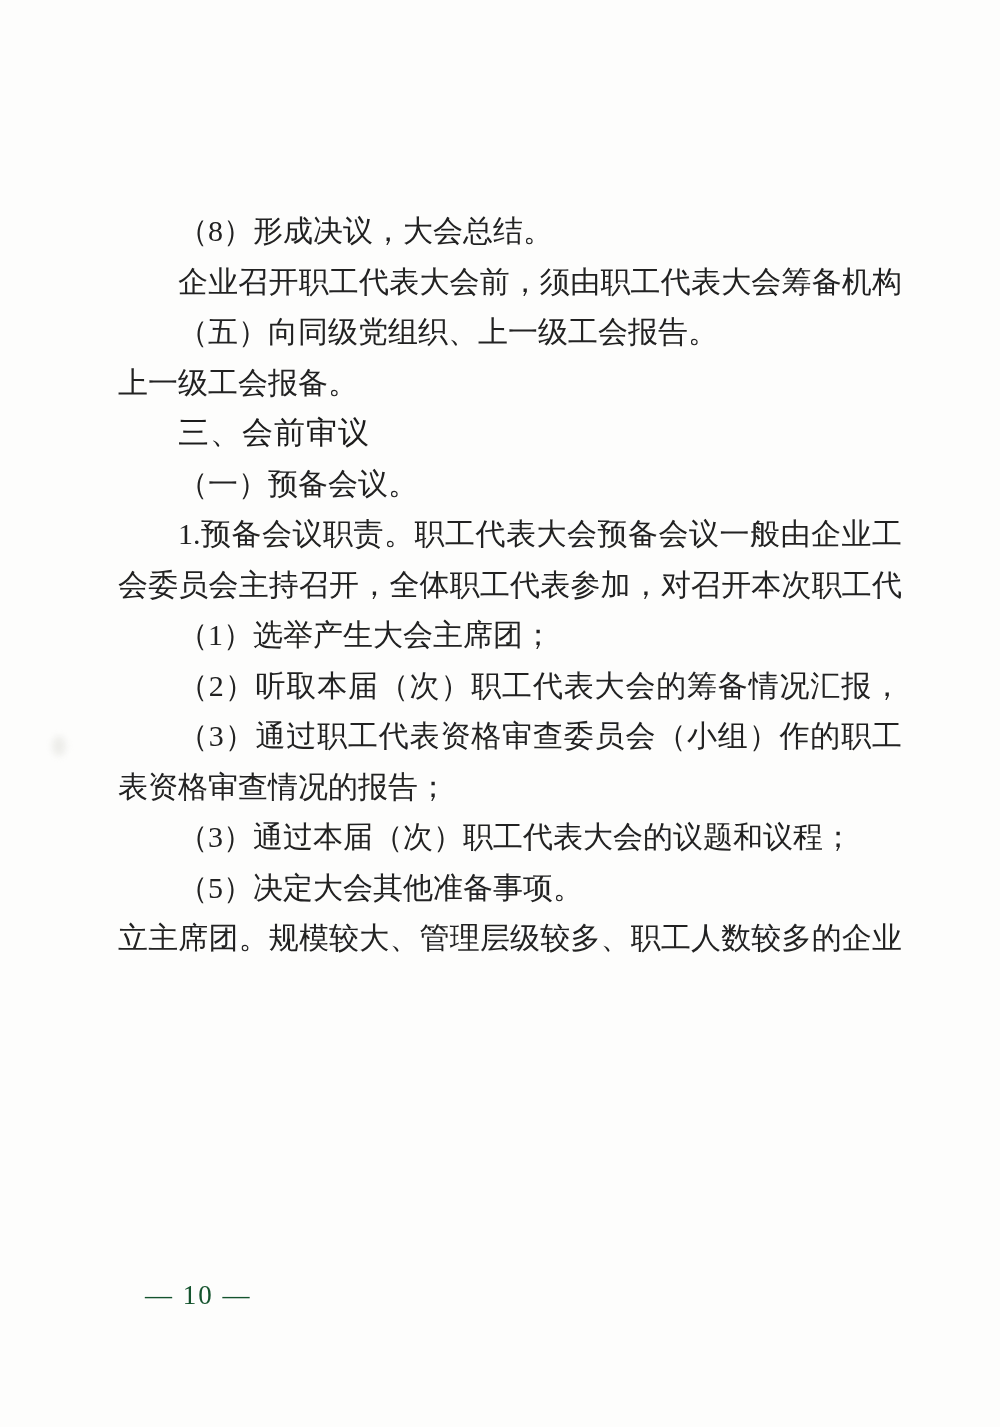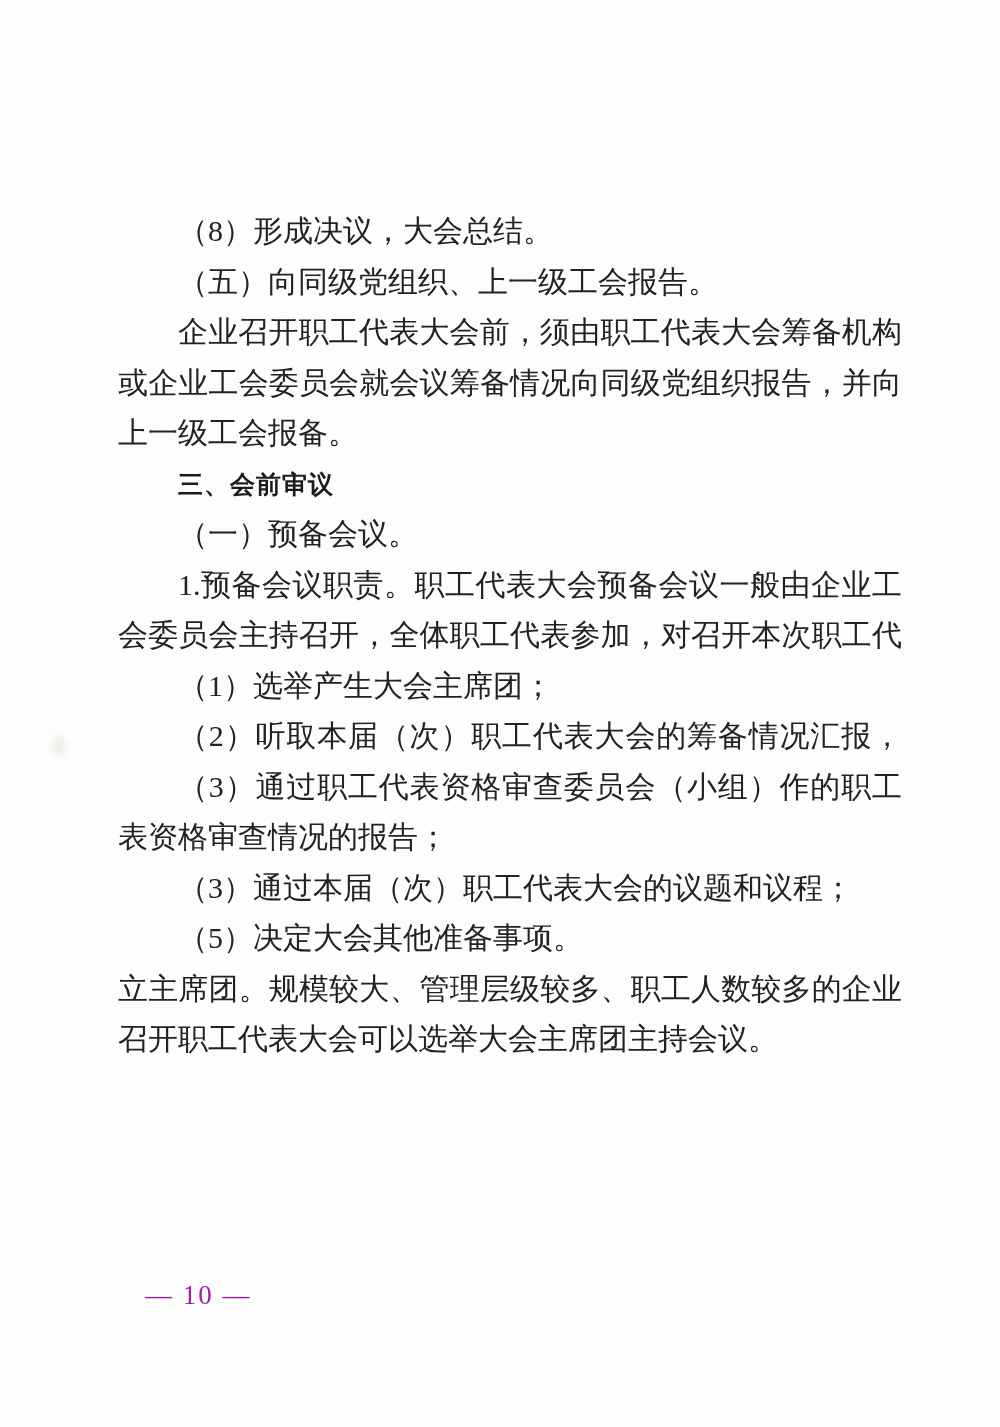--- a/index.html
+++ b/index.html
@@ -37,32 +37,32 @@
     text-indent: 60px;
   }
   .ln.full {
     white-space: normal;
     text-align: justify;
     text-align-last: justify;
     text-justify: inter-character;
   }
   .ln.hd {
     font-family: "Liberation Sans", "DejaVu Sans", sans-serif;
-    font-weight: 700;
-    font-size: 25px;
+    font-weight: 400;
+    font-size: 31px;
     letter-spacing: 1px;
     color: #1c1c1c;
   }
   .footer {
     position: absolute;
     left: 145px;
     top: 1280px;
     font-size: 27px;
     letter-spacing: 2px;
-    color: #a21caf;
+    color: #14532d;
     white-space: nowrap;
   }
   .smudge {
     position: absolute;
     left: 52px;
     top: 736px;
     width: 14px;
     height: 20px;
     border-radius: 50%;
     background: #ededea;
@@ -71,33 +71,31 @@
 </style>
 </head>
 <body>
 
 <div class="page">
 
   <div class="smudge"></div>
 
   <div class="content">
     <div class="ln ind">（8）形成决议，大会总结。</div>
+    <div class="ln ind full">企业召开职工代表大会前，须由职工代表大会筹备机构</div>
     <div class="ln ind">（五）向同级党组织、上一级工会报告。</div>
-    <div class="ln ind full">企业召开职工代表大会前，须由职工代表大会筹备机构</div>
-    <div class="ln full">或企业工会委员会就会议筹备情况向同级党组织报告，并向</div>
     <div class="ln">上一级工会报备。</div>
     <div class="ln ind hd">三、会前审议</div>
     <div class="ln ind">（一）预备会议。</div>
     <div class="ln ind full">1.预备会议职责。职工代表大会预备会议一般由企业工</div>
     <div class="ln full">会委员会主持召开，全体职工代表参加，对召开本次职工代</div>
     <div class="ln ind">（1）选举产生大会主席团；</div>
     <div class="ln ind full">（2）听取本届（次）职工代表大会的筹备情况汇报，提</div>
     <div class="ln ind full">（3）通过职工代表资格审查委员会（小组）作的职工代</div>
     <div class="ln">表资格审查情况的报告；</div>
     <div class="ln ind">（3）通过本届（次）职工代表大会的议题和议程；</div>
     <div class="ln ind">（5）决定大会其他准备事项。</div>
     <div class="ln full">立主席团。规模较大、管理层级较多、职工人数较多的企业</div>
-    <div class="ln">召开职工代表大会可以选举大会主席团主持会议。</div>
   </div>
 
   <div class="footer">— 10 —</div>
 
 </div>
 
 </body></html>

